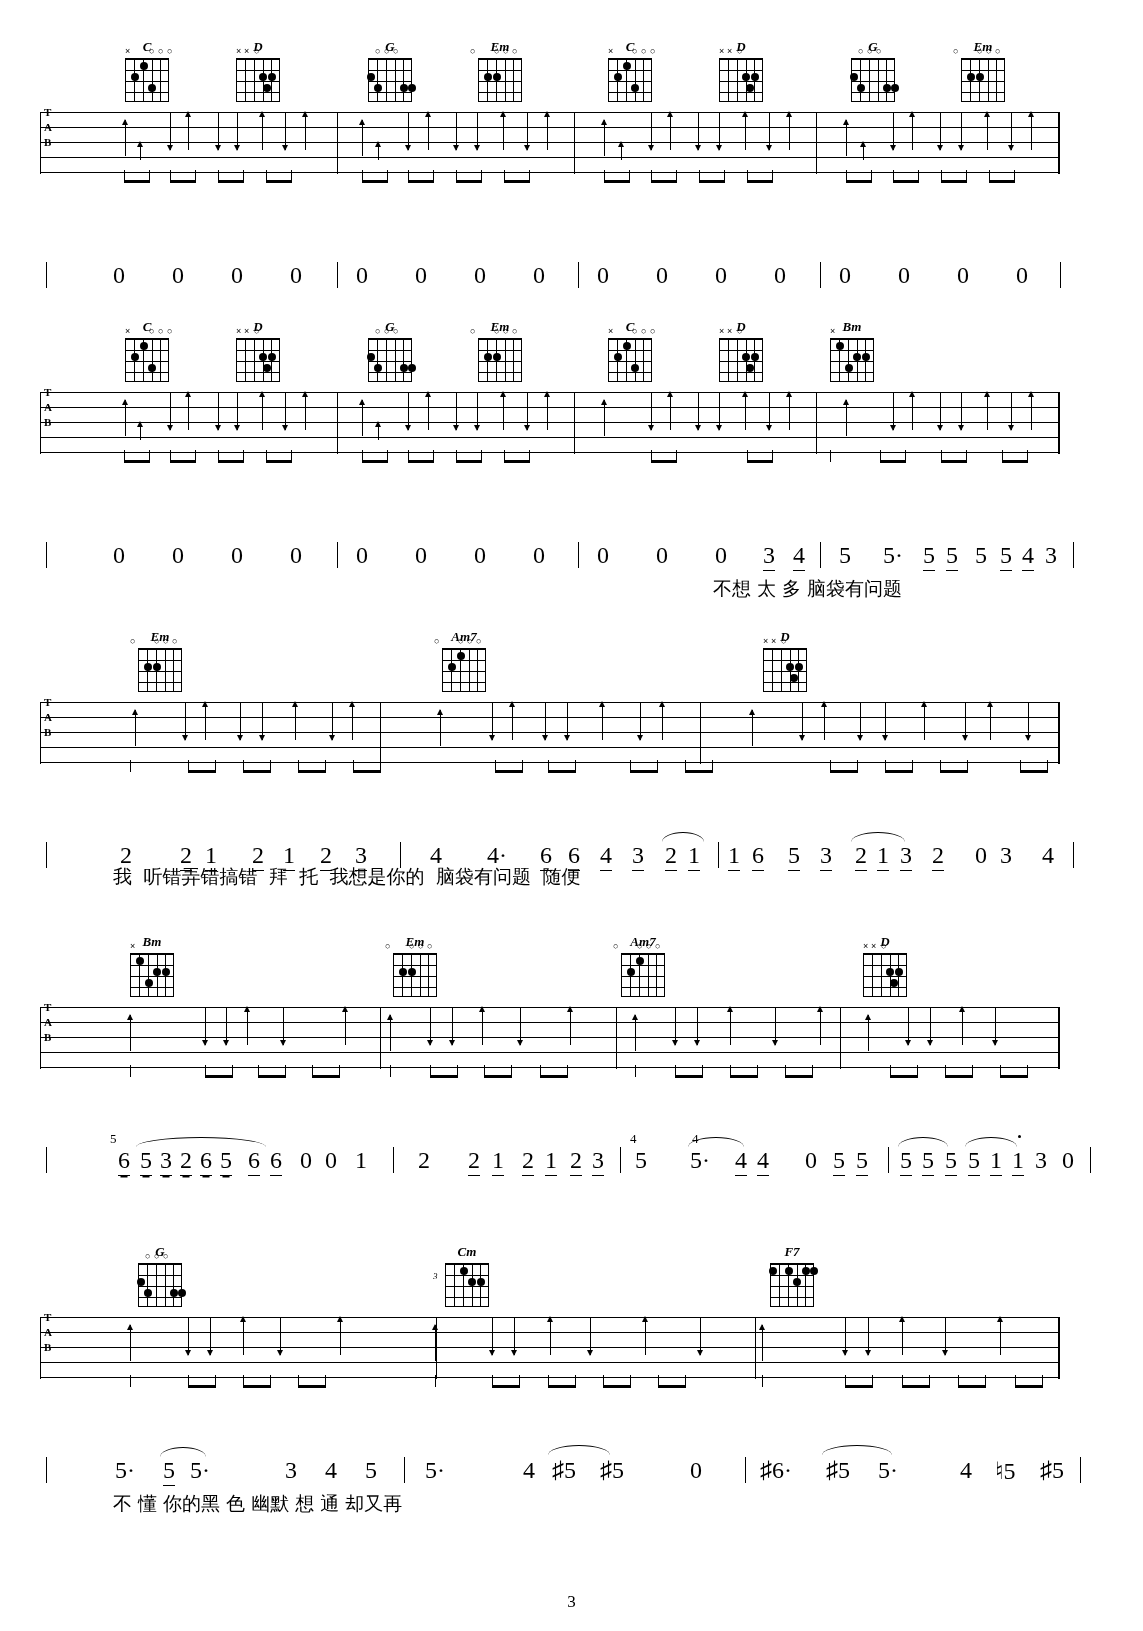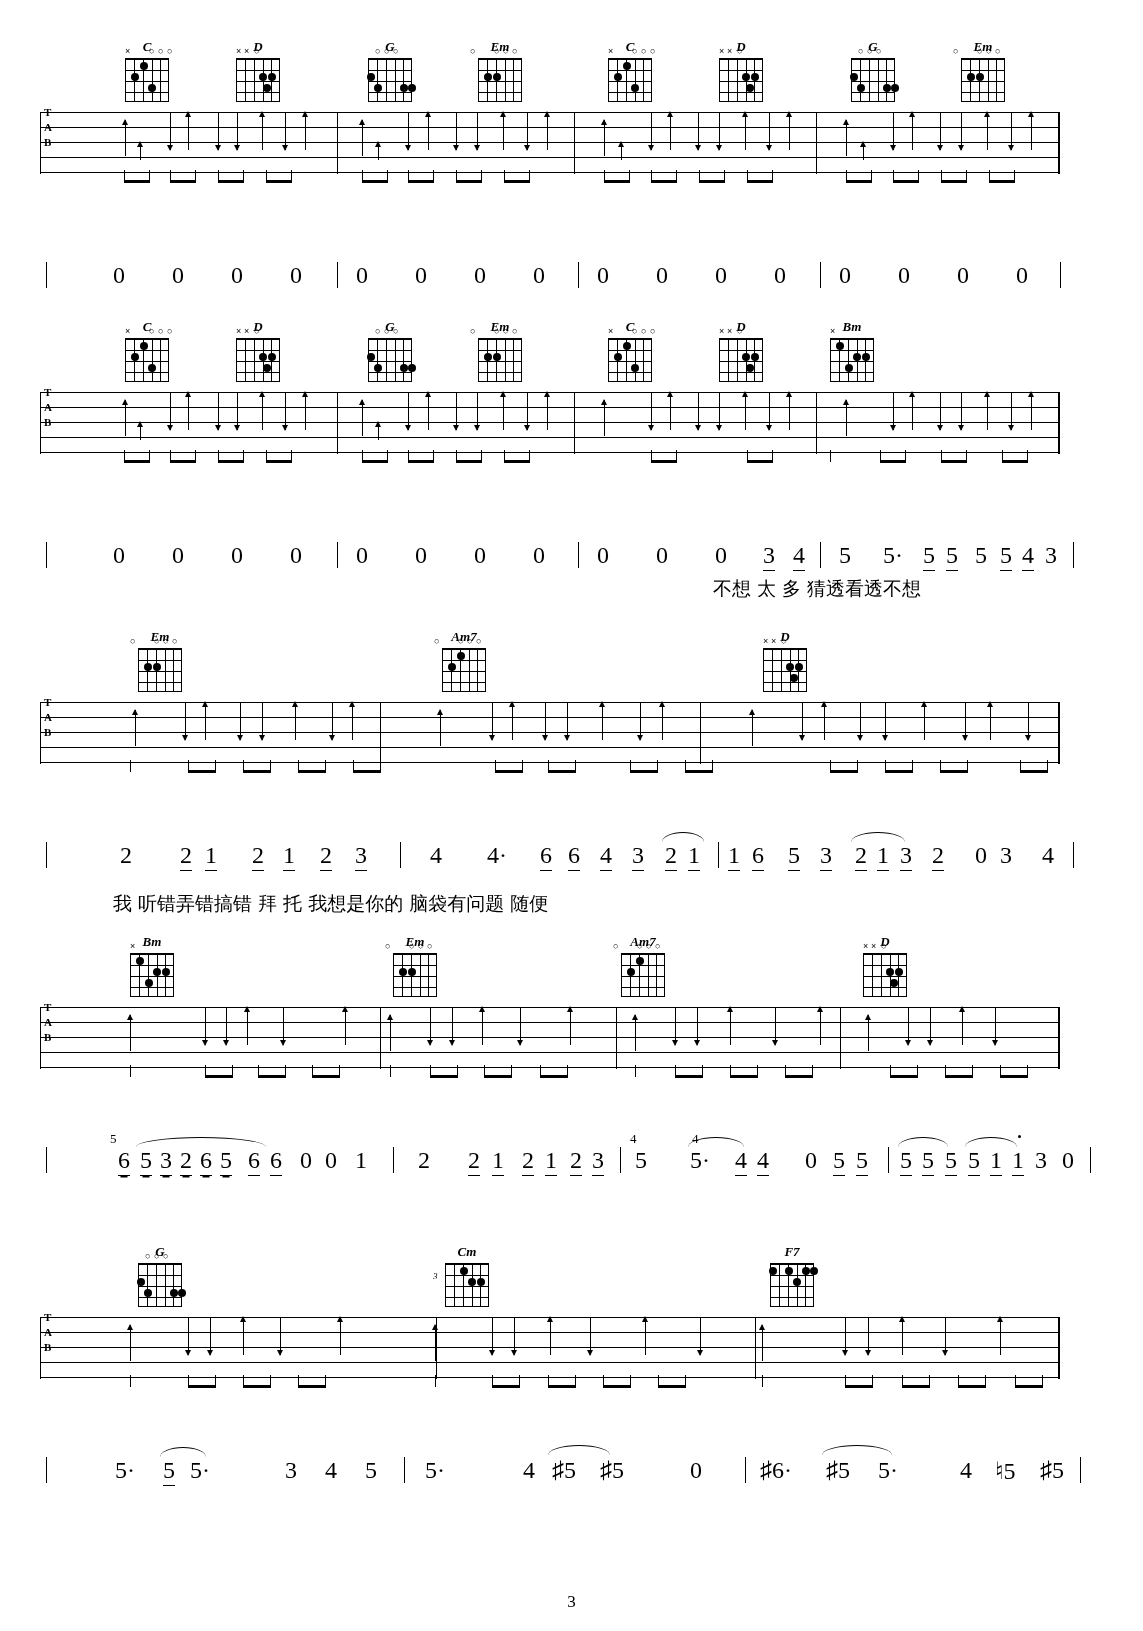--- a/index.html
+++ b/index.html
@@ -572,21 +572,21 @@
       <div class="vbar" style="left:820px;top:0"></div>
       <div class="num" style="left:839px;top:0">5</div>
       <div class="num" style="left:883px;top:0">5·</div>
       <div class="num underln" style="left:923px;top:0">5</div>
       <div class="num underln" style="left:946px;top:0">5</div>
       <div class="num" style="left:975px;top:0">5</div>
       <div class="num underln" style="left:1000px;top:0">5</div>
       <div class="num underln" style="left:1022px;top:0">4</div>
       <div class="num" style="left:1045px;top:0">3</div>
       <div class="vbar" style="left:1073px;top:0"></div>
-      <div class="lyr" style="left:713px;top:34px;">不想  太 多 猜透看透不想</div>
+      <div class="lyr" style="left:713px;top:34px;">不想  太 多 脑袋有问题</div>
     </div>
   </div>
 
   <div class="system" style="top:630px;">
     <div class="chord" style="left:130px;top:18px;">
       <div class="cname">Em</div>
       <div class="grid">
           <div class="vline" style="left:8px"></div>
           <div class="vline" style="left:17px"></div>
           <div class="vline" style="left:26px"></div>
@@ -742,21 +742,21 @@
       <div class="num underln" style="left:820px;top:0">3</div>
       <div class="num underln" style="left:855px;top:0">2</div>
       <div class="num underln" style="left:877px;top:0">1</div>
       <div class="num underln" style="left:900px;top:0">3</div>
       <div class="slur" style="left:851px;top:-10px;width:54px"></div>
       <div class="num underln" style="left:932px;top:0">2</div>
       <div class="num" style="left:975px;top:0">0</div>
       <div class="num" style="left:1000px;top:0">3</div>
       <div class="num" style="left:1042px;top:0">4</div>
       <div class="vbar" style="left:1073px;top:0"></div>
-      <div class="lyr" style="left:113px;top:49px;">我 听错弄错搞错 拜 托 我想是你的 脑袋有问题  随便</div>
+      <div class="lyr" style="left:113px;top:22px;font-family:Liberation Mono, monospace;">我 听错弄错搞错 拜 托 我想是你的 脑袋有问题  随便</div>
     </div>
   </div>
 
   <div class="system" style="top:935px;">
     <div class="chord" style="left:122px;top:18px;">
       <div class="cname">Bm</div>
       <div class="grid">
           <div class="vline" style="left:8px"></div>
           <div class="vline" style="left:17px"></div>
           <div class="vline" style="left:26px"></div>
@@ -1096,17 +1096,18 @@
       <div class="num" style="left:690px;top:0">0</div>
       <div class="vbar" style="left:745px;top:0"></div>
       <div class="num" style="left:760px;top:0">♯6·</div>
       <div class="num" style="left:826px;top:0">♯5</div>
       <div class="num" style="left:878px;top:0">5·</div>
       <div class="slur" style="left:822px;top:-12px;width:70px"></div>
       <div class="num" style="left:960px;top:0">4</div>
       <div class="num" style="left:995px;top:0">♮5</div>
       <div class="num" style="left:1040px;top:0">♯5</div>
       <div class="vbar" style="left:1080px;top:0"></div>
+      <div class="lyr" style="left:113px;top:34px;">不 懂  你的黑 色 幽默  想 通  却又再</div>
     </div>
   </div>
 
   <div class="pageno" style="top:1592px;">3</div>
 </div>
 
 </body></html>

